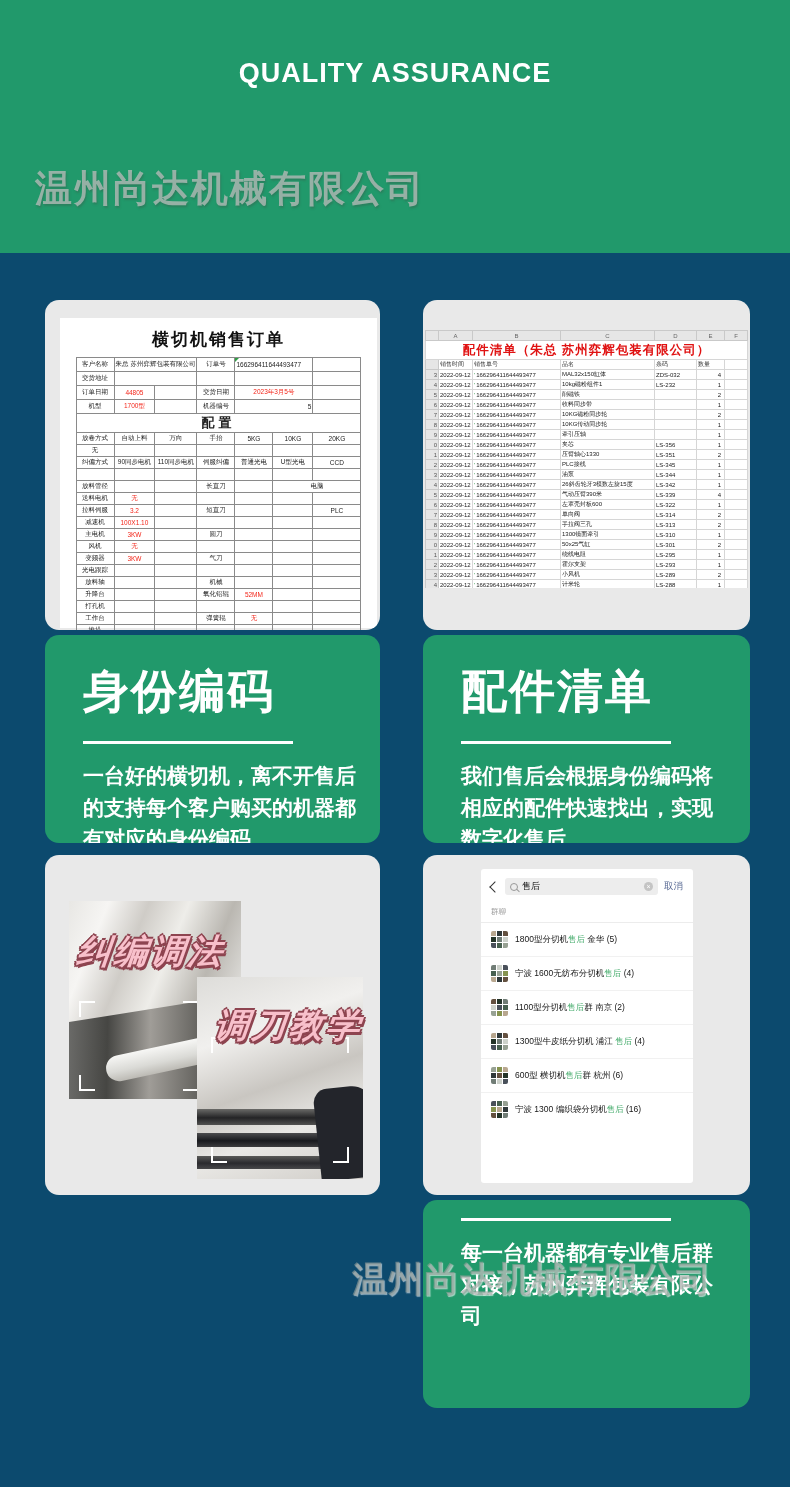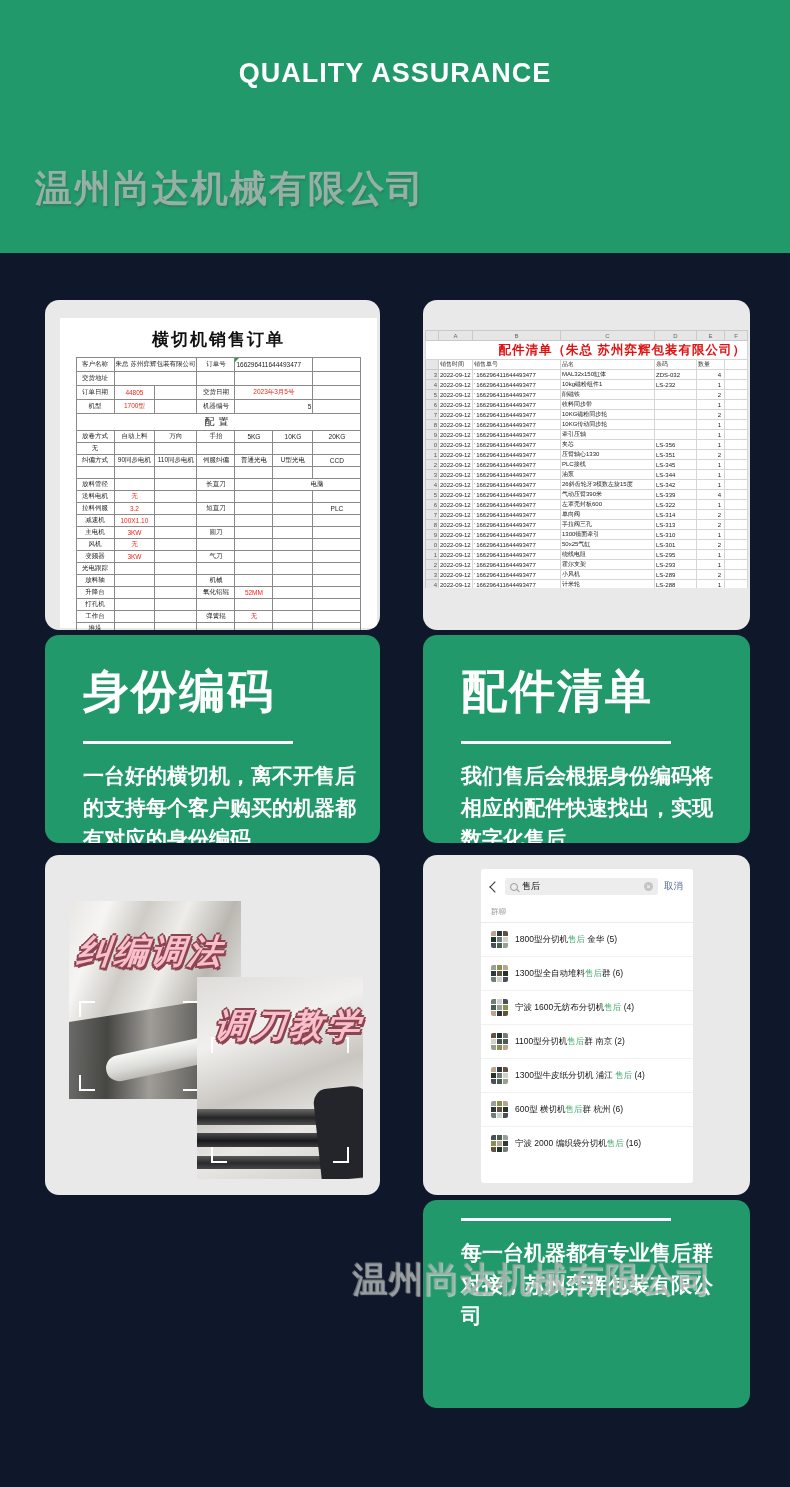--- a/index.html
+++ b/index.html
@@ -1,16 +1,16 @@
 <!DOCTYPE html>
 <html><head>
 <meta charset="utf-8">
 <style>
   html,body{margin:0;padding:0;background:#fff;}
-  .page{position:relative;width:790px;height:1487px;background:#0f172a;overflow:hidden;
+  .page{position:relative;width:790px;height:1487px;background:#0c4a6e;overflow:hidden;
         font-family:"Liberation Sans","DejaVu Sans",sans-serif;}
   
   .hdr{position:absolute;left:0;top:0;width:790px;height:253px;background:#21996b;}
   .hdr-sub{position:absolute;top:58px;left:0;width:100%;text-align:center;color:#fff;
            font-size:27px;font-weight:bold;letter-spacing:1px;z-index:6;}
   .hdr-title{position:absolute;top:92px;left:0;width:100%;text-align:center;color:#fff;
              font-size:68px;font-weight:bold;letter-spacing:8px;z-index:6;}
   .wm{position:absolute;font-weight:bold;white-space:nowrap;}
   .wm1{left:35px;top:164px;font-size:37px;letter-spacing:2px;z-index:4;
        color:rgba(175,185,180,0.82);text-shadow:1px 2px 2px rgba(60,85,72,0.35);}
@@ -30,35 +30,35 @@
   .ft{margin:26px 0 0 38px;font-size:46px;font-weight:bold;letter-spacing:2px;}
   .fdv{margin:18px 0 0 38px;width:210px;height:3px;background:#ffffff;}
   .fx{margin:16px 22px 0 38px;font-size:21px;font-weight:bold;line-height:1.5;}
   
   .sheet1{position:absolute;left:15px;top:18px;width:317px;height:310px;background:#fff;}
   .oft{margin:10px auto 0;text-align:center;font-size:17px;font-weight:bold;color:#111;letter-spacing:2px;}
   table.of{border-collapse:collapse;table-layout:fixed;margin:6px auto 0;}
   .of td{border:1px solid #8a8a8a;font-size:6.5px;color:#222;text-align:center;
          padding:0 1px;height:11px;overflow:hidden;white-space:nowrap;}
   .of tr.tall td{height:13px;}
-  .of td.cfg{font-size:10px;font-weight:normal;height:16px;letter-spacing:4px;}
+  .of td.cfg{font-size:13px;font-weight:bold;height:16px;letter-spacing:4px;}
   .of td.red{color:#f3261a;}
   .of td.l{text-align:left;}
   .of td.r{text-align:right;}
   .of td.gt{position:relative;}
   .of td.gt::before{content:"";position:absolute;left:0;top:0;
       border:2px solid transparent;border-left-color:#2f9e44;border-top-color:#2f9e44;}
   
   .sheet2{position:absolute;left:2px;top:30px;width:323px;height:258px;background:#fff;overflow:hidden;}
   table.xl{border-collapse:collapse;table-layout:fixed;width:322px;}
   .xl td,.xl th{border:1px solid #d6d6d6;font-size:6px;height:9px;padding:0 1px;
       overflow:hidden;white-space:nowrap;font-weight:normal;color:#222;text-align:left;vertical-align:middle;}
   .xl th{background:#e6e6e6;color:#666;text-align:center;border-color:#c9c9c9;}
   .xl td.rn{background:#e6e6e6;color:#555;text-align:right;border-color:#c9c9c9;padding-right:1px;}
-  .xl td.title-cell{color:#e01212;font-weight:bold;font-size:12.5px;text-align:right;
+  .xl td.title-cell{color:#e01212;font-weight:bold;font-size:12.5px;text-align:center;
       height:18px;letter-spacing:1px;}
   .xl tr.hd td{color:#333;}
   .xl td.ord::before{content:"'";color:#2f9e44;margin-right:1px;}
   .xl td.qty{text-align:right;padding-right:3px;}
   
   .photo{position:absolute;overflow:hidden;}
   #ph1{left:24px;top:46px;width:172px;height:198px;z-index:1;
        background:linear-gradient(112deg,#e8e7e4 0%,#f6f5f3 16%,#cfccc7 32%,#eeede9 48%,#bab7b1 66%,#e2e1de 84%,#cac7c2 100%);}
   #ph1 .m1{position:absolute;left:-14px;bottom:-10px;width:150px;height:96px;transform:rotate(-9deg);
        background:linear-gradient(100deg,#7d7d7b,#464643 36%,#a09d98 62%,#54534f);}
@@ -620,34 +620,20 @@
               <i style="background: rgb(48, 57, 58);"></i>
               <i style="background: rgb(99, 80, 63);"></i>
               <i style="background: rgb(36, 52, 40);"></i>
               <i style="background: rgb(113, 125, 118);"></i>
               <i style="background: rgb(205, 210, 203);"></i>
               <i style="background: rgb(73, 80, 90);"></i>
               <i style="background: rgb(71, 96, 79);"></i>
               <i style="background: rgb(151, 161, 147);"></i>
             </span>
             <span class="gname"><span>1800型分切机</span><span class="hl">售后</span><span> 金华 (5)</span></span>
-          </div>
-          <div class="gitem">
-            <span class="av">
-              <i style="background: rgb(151, 161, 147);"></i>
-              <i style="background: rgb(134, 147, 79);"></i>
-              <i style="background: rgb(184, 167, 143);"></i>
-              <i style="background: rgb(48, 57, 58);"></i>
-              <i style="background: rgb(99, 80, 63);"></i>
-              <i style="background: rgb(36, 52, 40);"></i>
-              <i style="background: rgb(113, 125, 118);"></i>
-              <i style="background: rgb(205, 210, 203);"></i>
-              <i style="background: rgb(73, 80, 90);"></i>
-            </span>
-            <span class="gname"><span>1300型全自动堆料</span><span class="hl">售后</span><span>群 (6)</span></span>
           </div>
           <div class="gitem">
             <span class="av">
               <i style="background: rgb(113, 125, 118);"></i>
               <i style="background: rgb(205, 210, 203);"></i>
               <i style="background: rgb(73, 80, 90);"></i>
               <i style="background: rgb(71, 96, 79);"></i>
               <i style="background: rgb(151, 161, 147);"></i>
               <i style="background: rgb(134, 147, 79);"></i>
               <i style="background: rgb(184, 167, 143);"></i>
@@ -703,21 +689,21 @@
               <i style="background: rgb(73, 80, 90);"></i>
               <i style="background: rgb(71, 96, 79);"></i>
               <i style="background: rgb(151, 161, 147);"></i>
               <i style="background: rgb(134, 147, 79);"></i>
               <i style="background: rgb(184, 167, 143);"></i>
               <i style="background: rgb(48, 57, 58);"></i>
               <i style="background: rgb(99, 80, 63);"></i>
               <i style="background: rgb(36, 52, 40);"></i>
               <i style="background: rgb(113, 125, 118);"></i>
             </span>
-            <span class="gname"><span>宁波 2000 编织袋分切机</span><span class="hl">售后</span><span> (16)</span></span>
+            <span class="gname"><span>宁波 1300 编织袋分切机</span><span class="hl">售后</span><span> (16)</span></span>
           </div>
         </div>
     </div>
   </div>
 
   <div class="feat" id="feat4">
     <div class="fdv"></div>
     <div class="fx">每一台机器都有专业售后群对接，苏州弈辉包装有限公司</div>
   </div>
 

